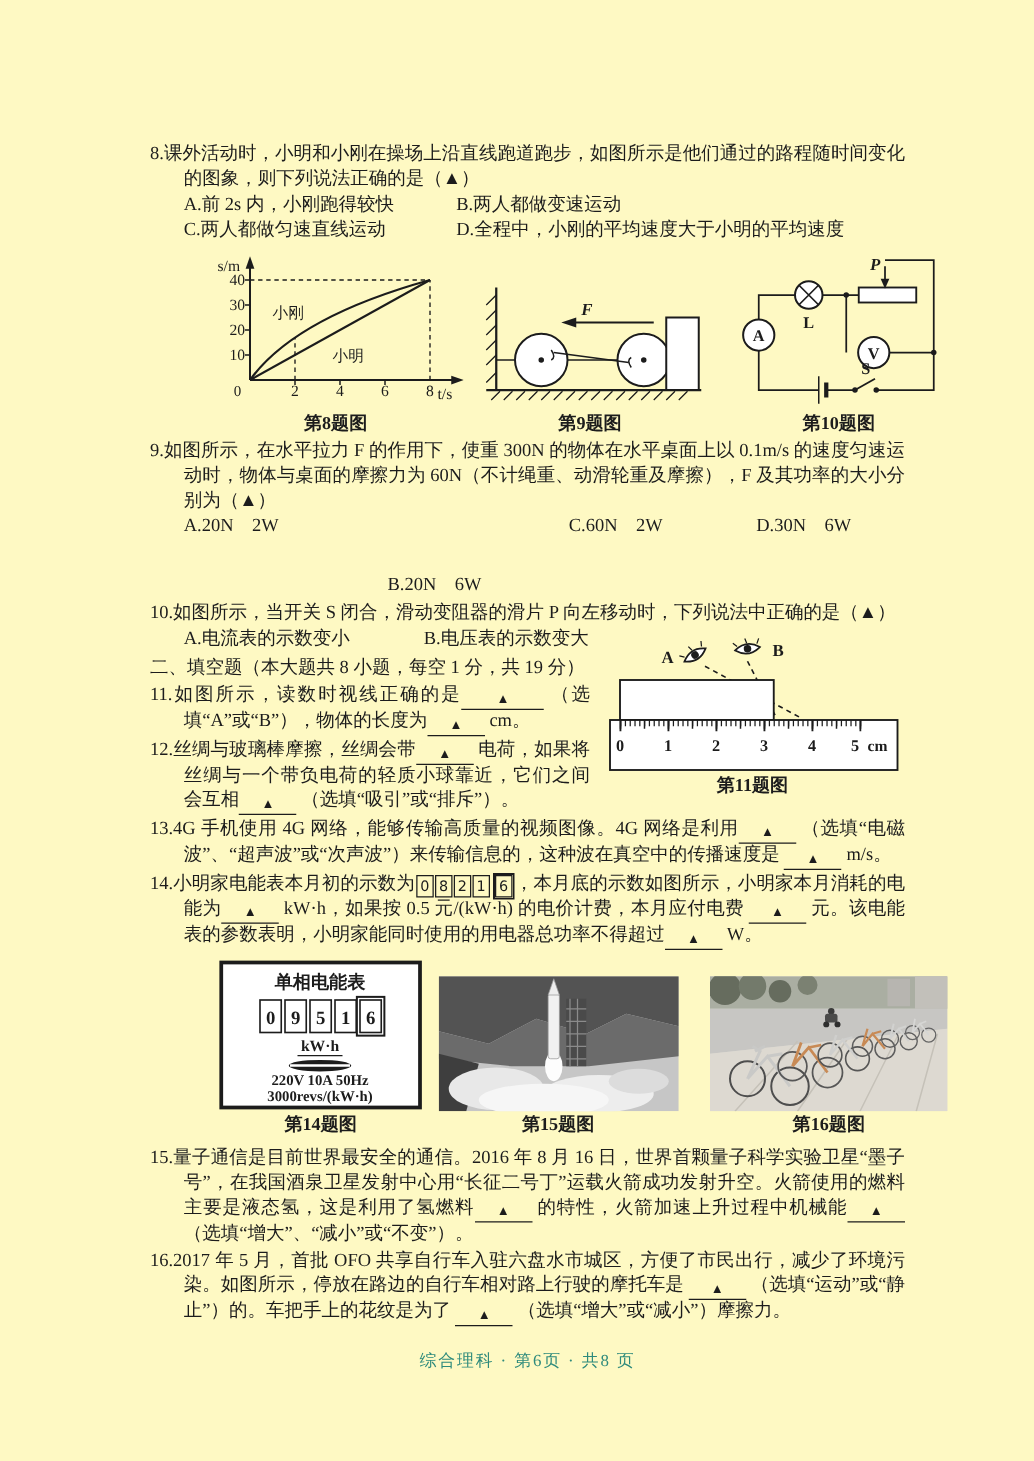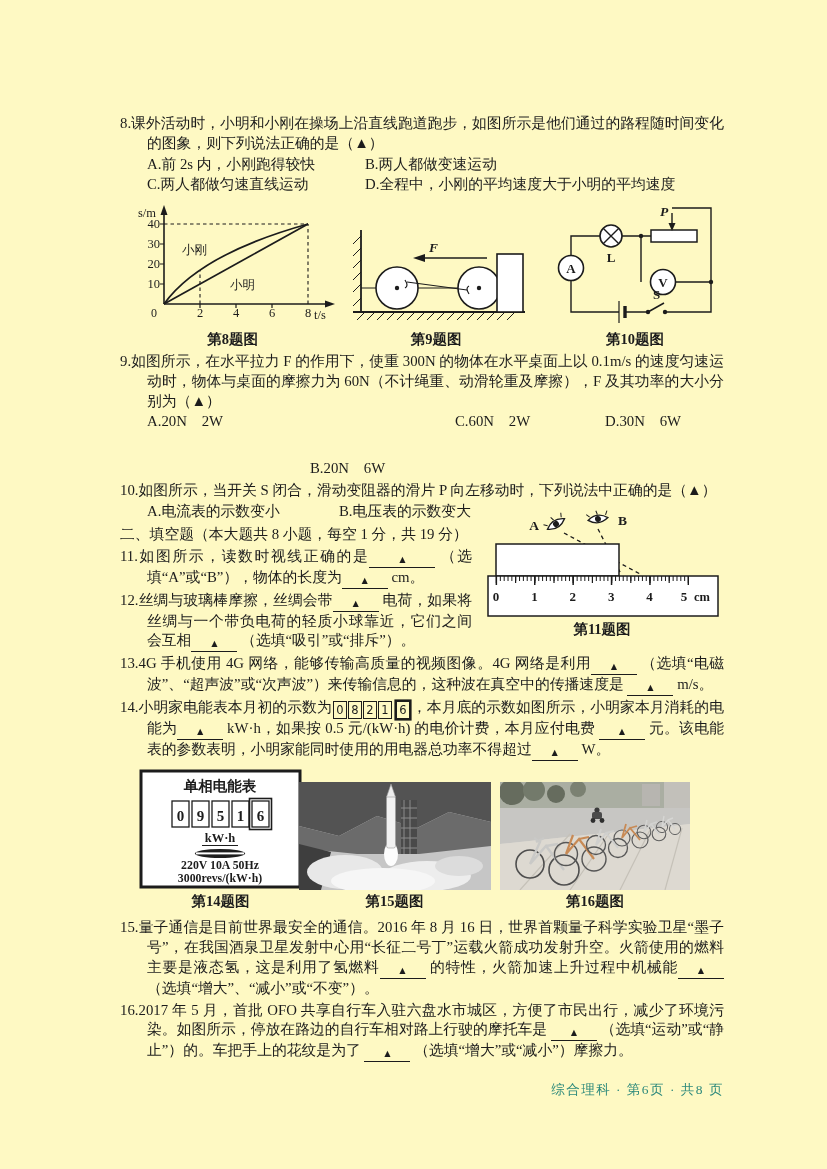--- a/index.html
+++ b/index.html
@@ -12,26 +12,26 @@
   .w218{width:218px;} .w163{width:163px;} .w145{width:145px;margin-top:47px;} .w150{width:150px;} .w192{width:192px;}
   .sec{margin-top:3px;font-weight:400;}
   .blank{display:inline-block;width:46px;height:15px;line-height:15px;border-bottom:1.4px solid #1c1c1c;
          text-align:center;font-size:10.5px;vertical-align:-2px;text-indent:0;}
   .blank.wide{width:66px;}
   .idig{display:inline-block;width:12px;height:16px;line-height:16px;border:1px solid #1c1c1c;
         font-size:11.5px;text-align:center;text-indent:0;vertical-align:-2px;margin-left:1px;
         font-family:"DejaVu Sans","Liberation Sans",sans-serif;}
   .idig.hl{box-shadow:0 0 0 1.6px #1c1c1c;margin-left:4px;margin-right:2px;}
   .figrow{display:flex;align-items:flex-end;margin:5px 0 2px 0;}
-  .fig{display:flex;flex-direction:column;align-items:center;}
+  .fig{display:flex;flex-direction:column;align-items:center;margin-left:36px;}
   .figcap{font-size:14.5px;margin-top:2px;font-weight:600;text-indent:0;}
   .fig11box{float:right;width:244px;margin:2px 0 4px 8px;}
   .clear{clear:both;}
   .svgtxt{font-family:"Liberation Serif","DejaVu Serif",serif;fill:#1c1c1c;}
-  .footer{margin-top:18px;text-align:right;color:#2e8a7c;font-size:13.5px;letter-spacing:1.5px;text-indent:0;}
+  .footer{margin-top:18px;text-align:center;color:#2e8a7c;font-size:13.5px;letter-spacing:1.5px;text-indent:0;}
 </style>
 </head>
 <body>
 
 <div class="page">
 <div class="content">
 
   <div class="q">8.课外活动时，小明和小刚在操场上沿直线跑道跑步，如图所示是他们通过的路程随时间变化的图象，则下列说法正确的是（▲）</div>
   <div class="opts">
     <span class="ob w218">A.前 2s 内，小刚跑得较快</span>
@@ -194,21 +194,21 @@
 
     <div class="q"><span>11.如图所示，读数时视线正确的是</span><span class="blank wide">▲</span> <span>（选填“A”或“B”），物体的长度为</span><span class="blank">▲</span> <span>cm。</span></div>
 
     <div class="q"><span>12.丝绸与玻璃棒摩擦，丝绸会带</span><span class="blank">▲</span> <span>电荷，如果将丝绸与一个带负电荷的轻质小球靠近，它们之间会互相</span><span class="blank">▲</span> <span>（选填“吸引”或“排斥”）。</span></div>
   </div>
 
   <div class="q clear"><span>13.4G 手机使用 4G 网络，能够传输高质量的视频图像。4G 网络是利用</span><span class="blank">▲</span> <span>（选填“电磁波”、“超声波”或“次声波”）来传输信息的，这种波在真空中的传播速度是</span> <span class="blank">▲</span> <span>m/s。</span></div>
 
   <div class="q"><span>14.小明家电能表本月初的示数为</span><span class="idig">0</span><span class="idig">8</span><span class="idig">2</span><span class="idig">1</span><span class="idig hl">6</span><span>，本月底的示数如图所示，小明家本月消耗的电能为</span><span class="blank">▲</span> <span>kW·h，如果按 0.5 元/(kW·h) 的电价计费，本月应付电费</span> <span class="blank">▲</span> <span>元。该电能表的参数表明，小明家能同时使用的用电器总功率不得超过</span><span class="blank">▲</span> <span>W。</span></div>
 
-  <div class="figrow" style="padding-left:18px;margin-top:7px;">
+  <div class="figrow" style="padding-left:18px;margin-top:7px;gap:16px;">
     <div class="fig" style="width:165px;">
       <svg width="165" height="122">
         <rect x="3" y="3" width="159" height="116" fill="#ffffff" stroke="#1c1c1c" stroke-width="3"></rect>
         <text x="82" y="23" class="svgtxt" font-size="14.5" font-weight="bold" text-anchor="middle">单相电能表</text>
         <rect x="34" y="33" width="17" height="26" fill="#ffffff" stroke="#1c1c1c" stroke-width="1.3"></rect>
         <rect x="54" y="33" width="17" height="26" fill="#ffffff" stroke="#1c1c1c" stroke-width="1.3"></rect>
         <rect x="74" y="33" width="17" height="26" fill="#ffffff" stroke="#1c1c1c" stroke-width="1.3"></rect>
         <rect x="94" y="33" width="17" height="26" fill="#ffffff" stroke="#1c1c1c" stroke-width="1.3"></rect>
         <rect x="111.5" y="30.5" width="22" height="31" fill="#ffffff" stroke="#1c1c1c" stroke-width="1.6"></rect>
         <rect x="114" y="33" width="17" height="26" fill="#ffffff" stroke="#1c1c1c" stroke-width="1.3"></rect>

